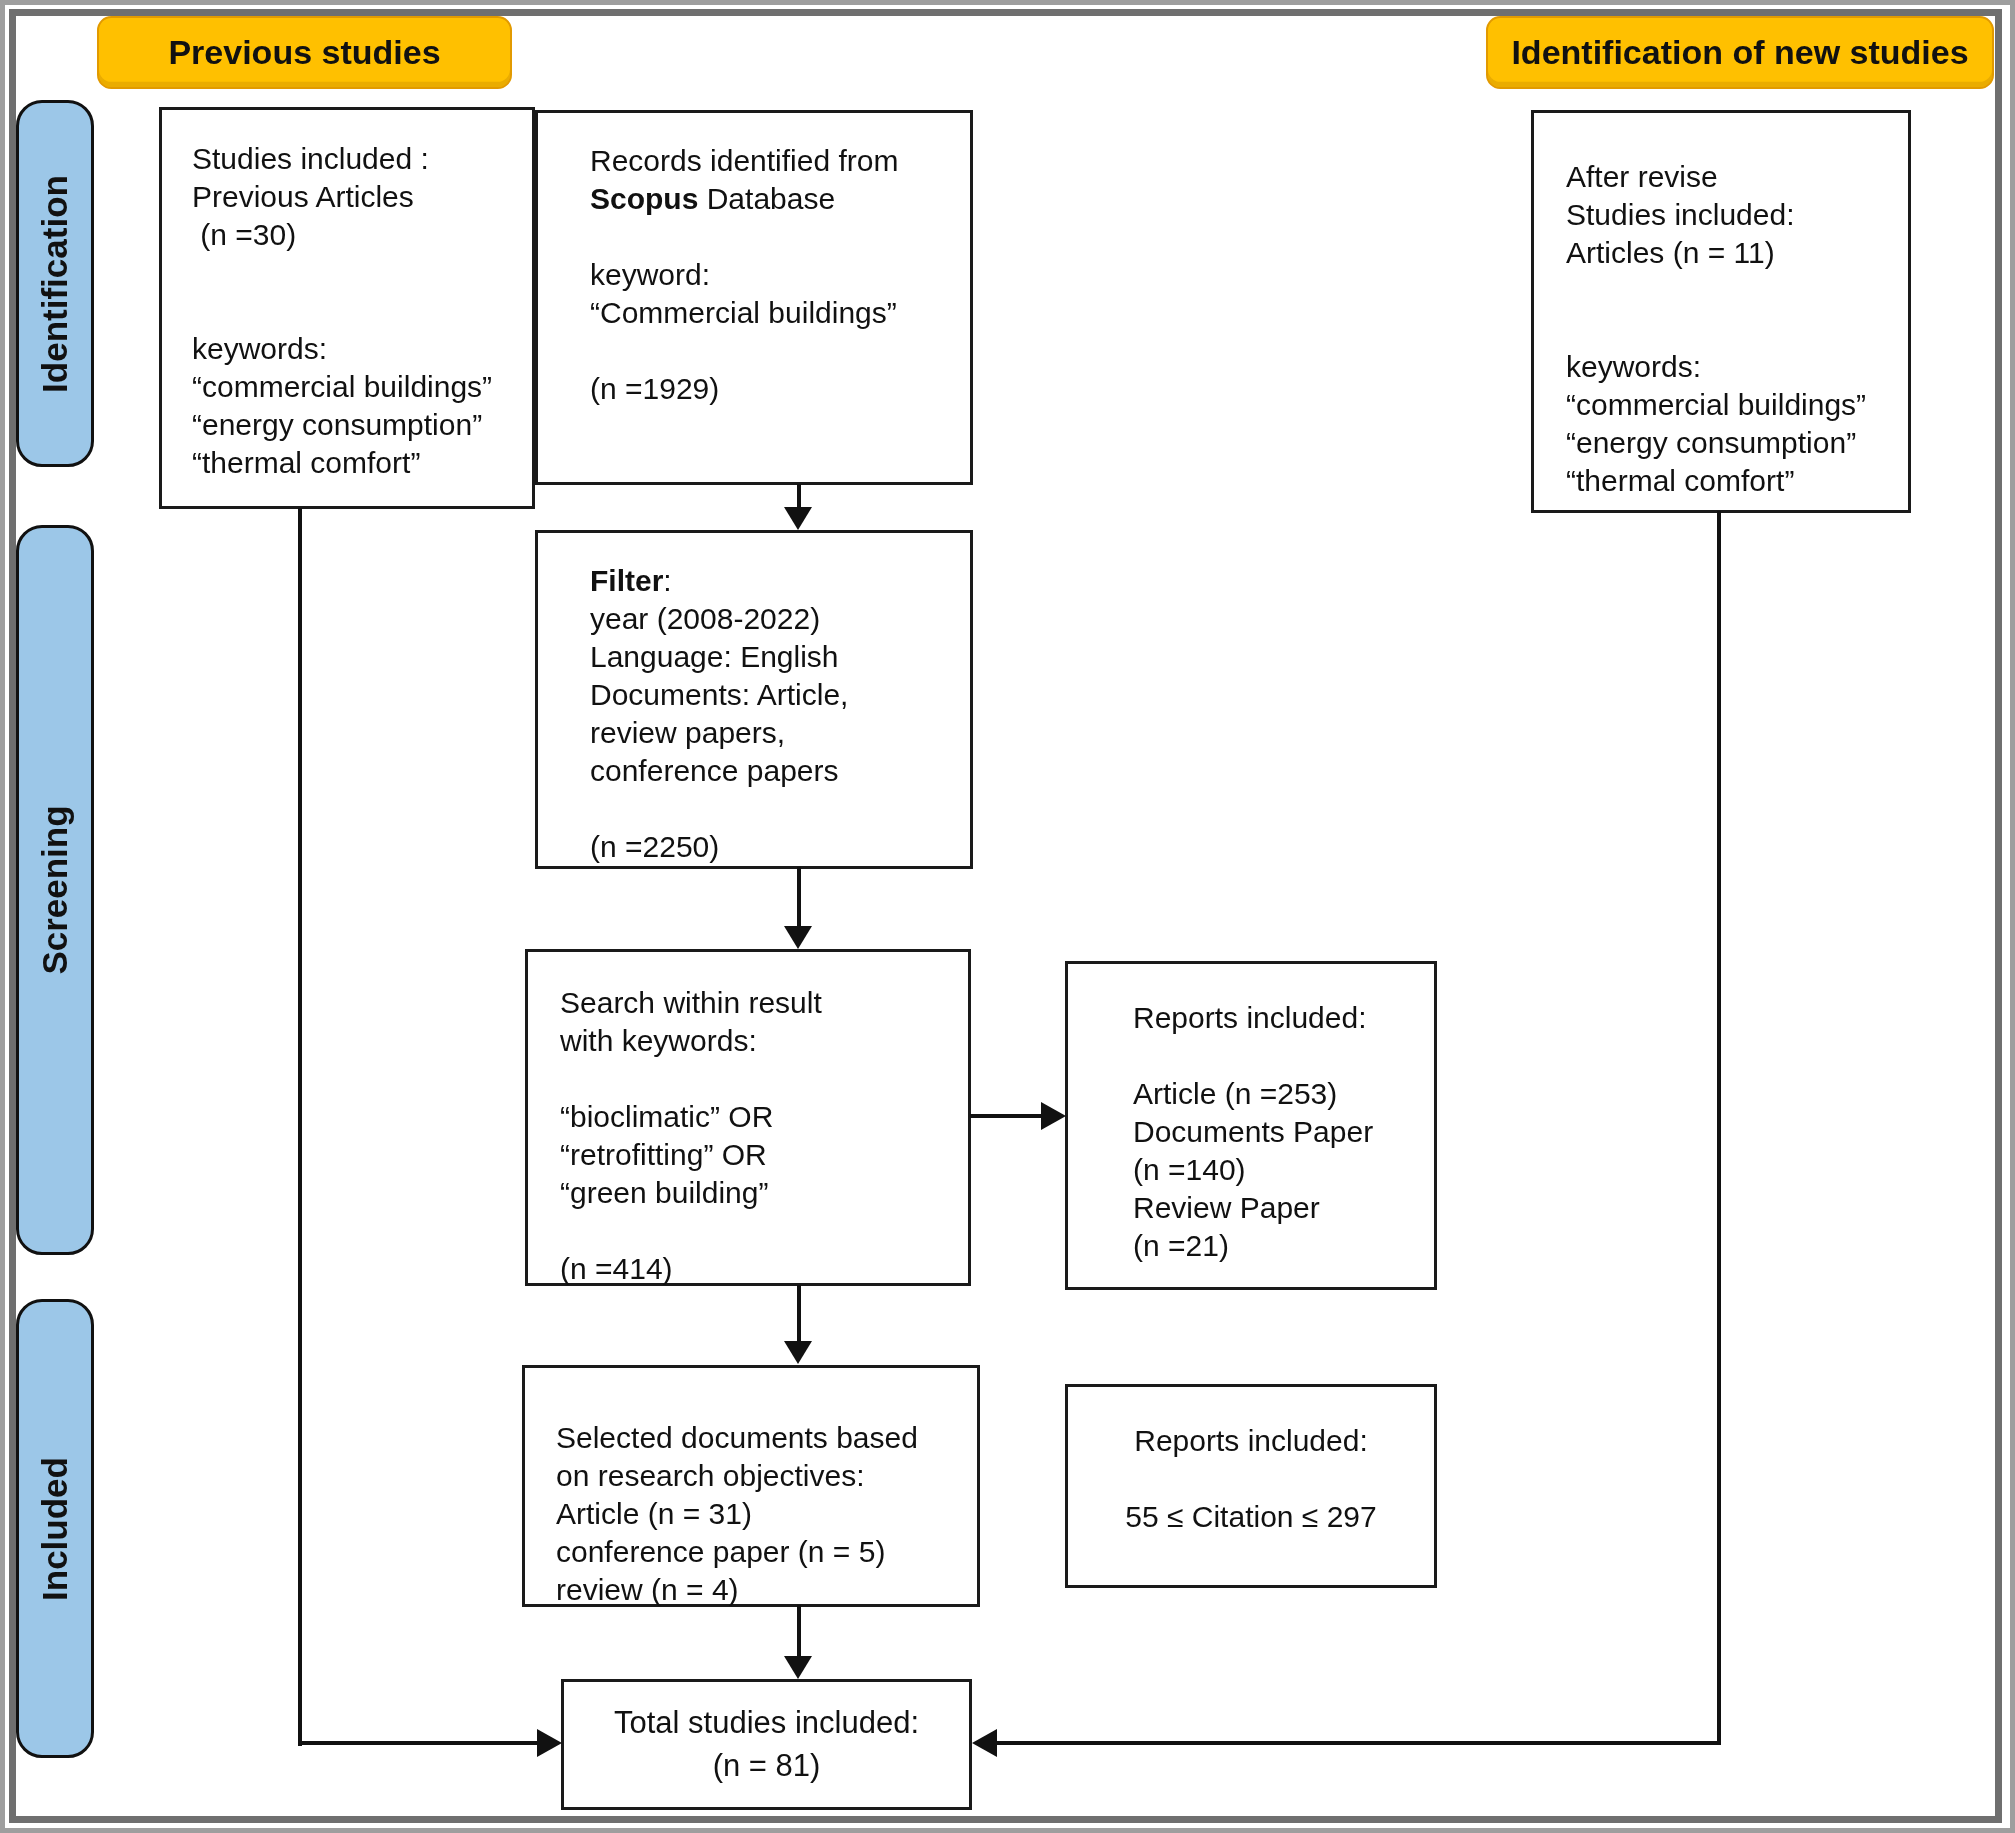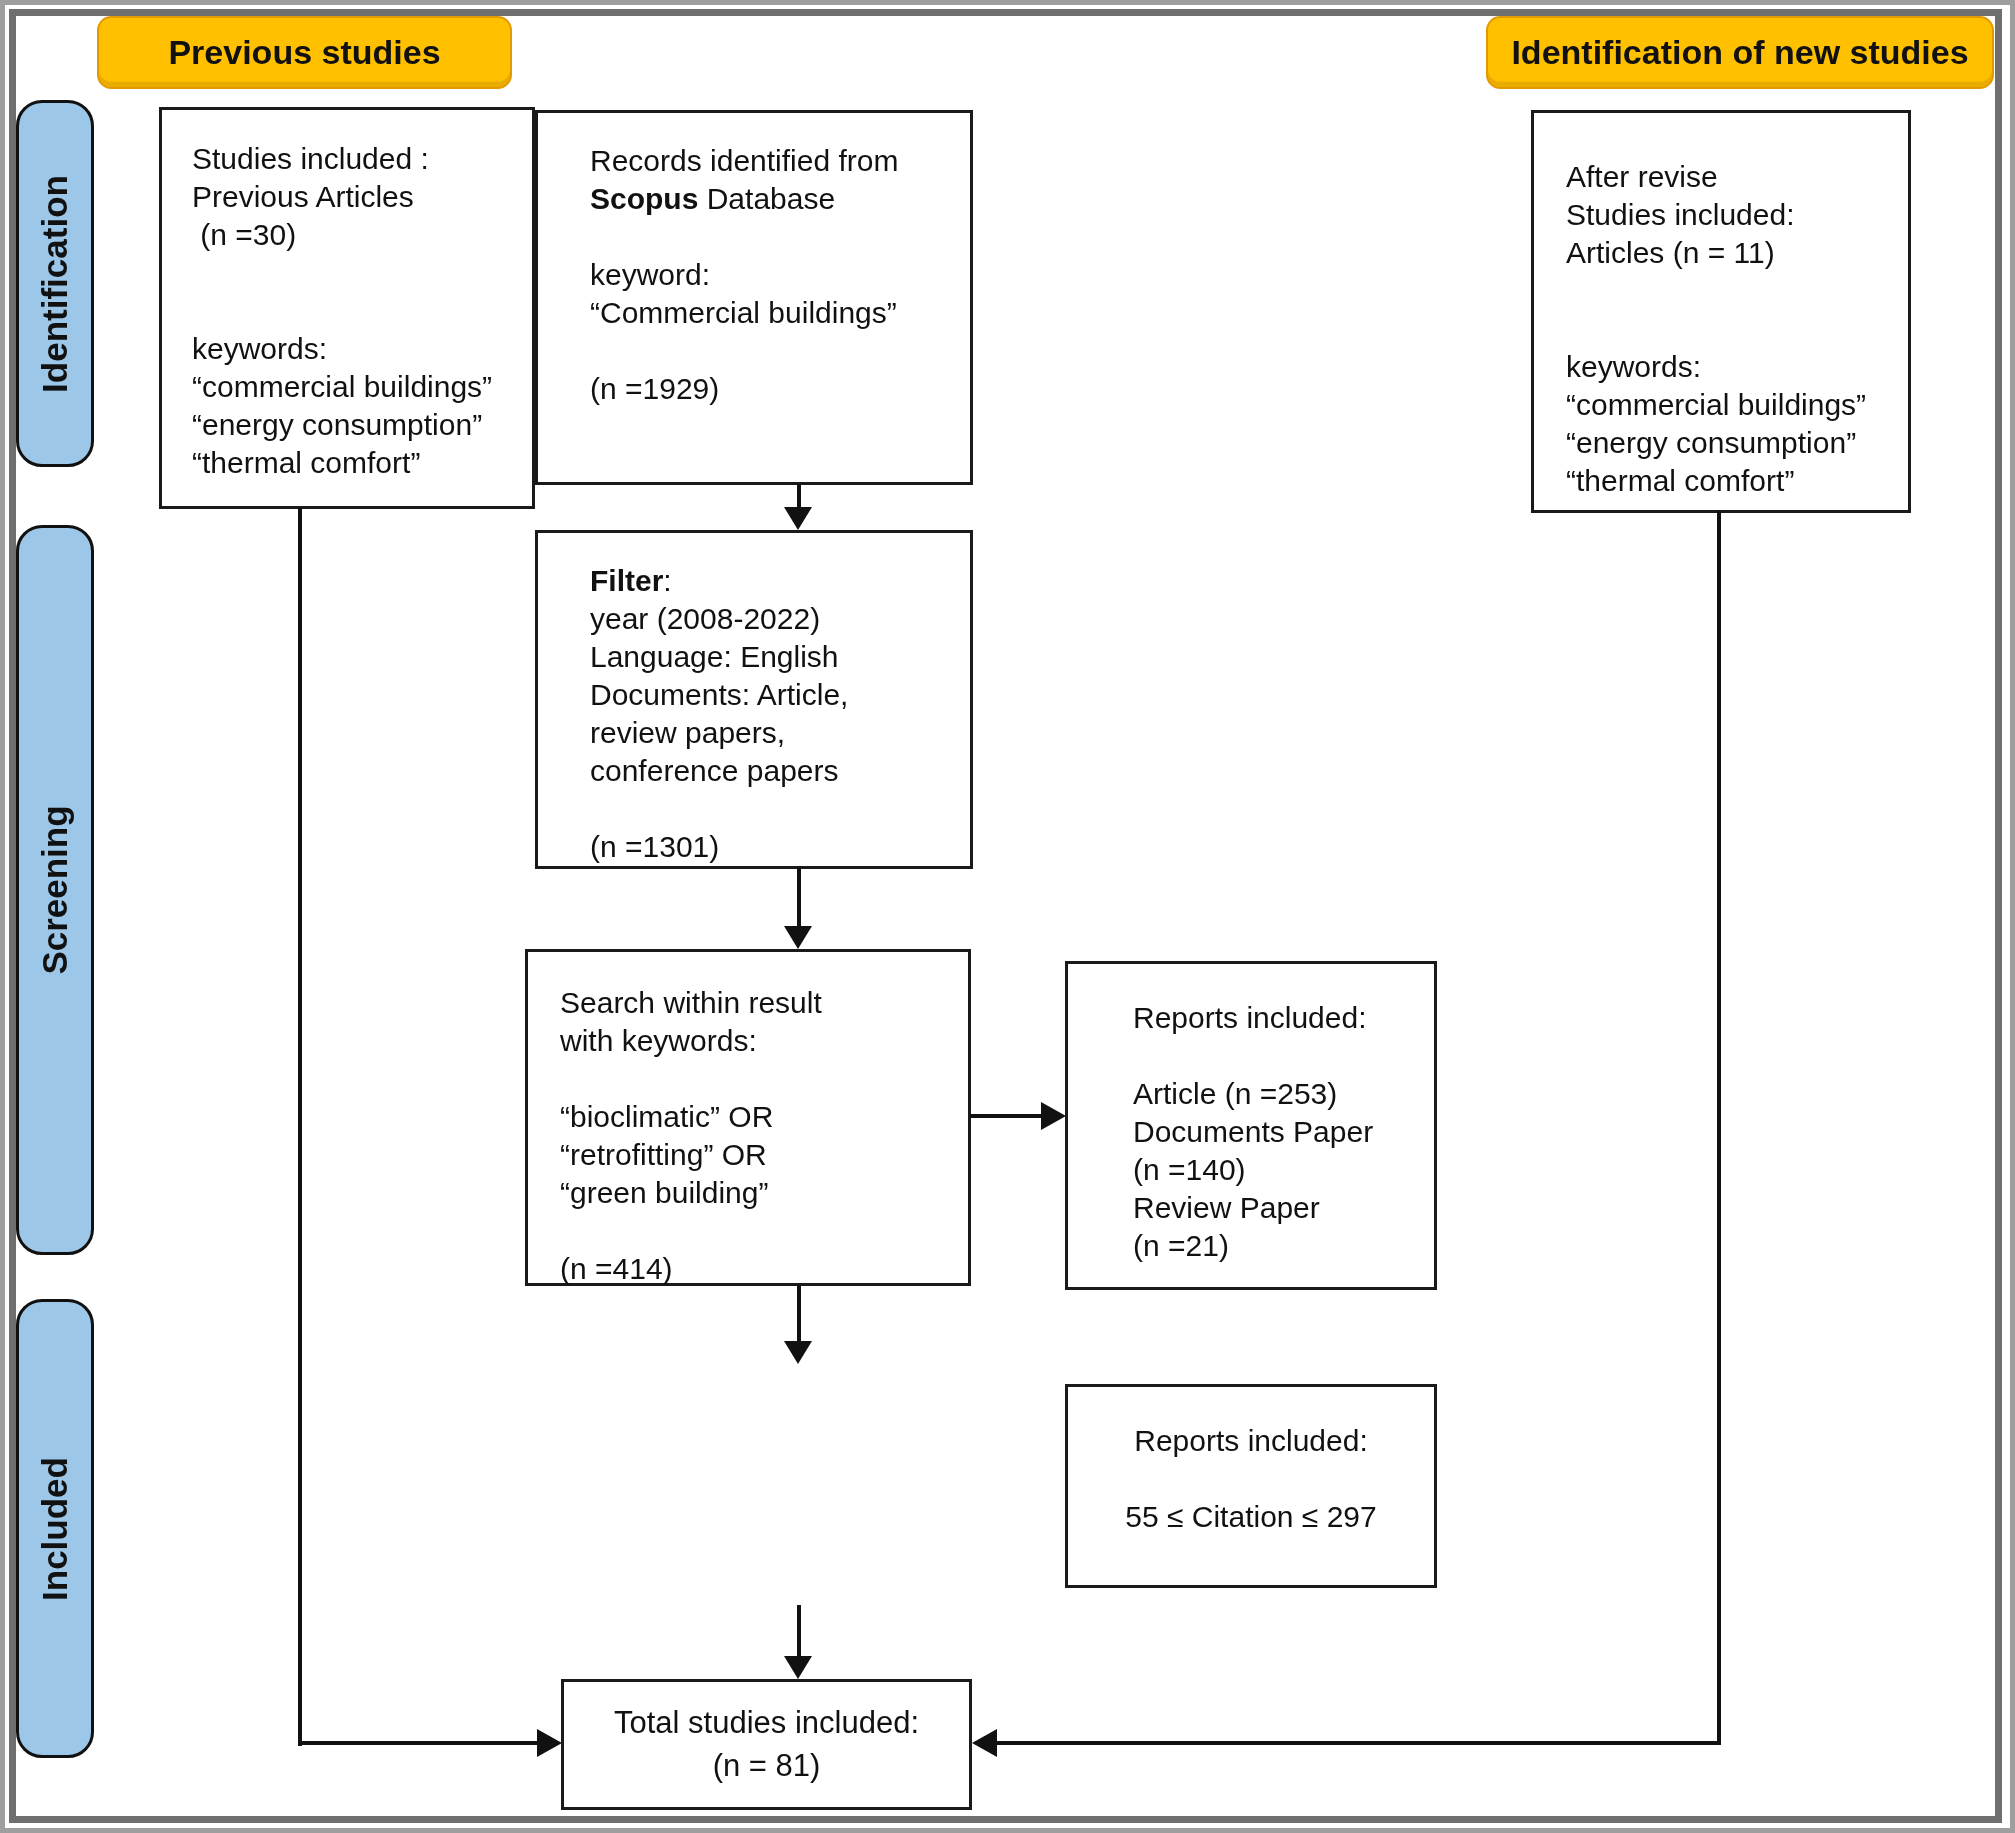--- a/index.html
+++ b/index.html
@@ -109,21 +109,21 @@
 
   <div class="wbox" style="left:535px;top:530px;width:438px;height:339px;">
     <div class="box-text" style="padding:28.5px 23px 0 52px;">
         <div class="tline"><span></span><span style="font-weight: bold;">Filter</span><span>:</span></div>
         <div class="tline"><span>year (2008-2022)</span></div>
         <div class="tline"><span>Language: English</span></div>
         <div class="tline"><span>Documents: Article,</span></div>
         <div class="tline"><span>review papers,</span></div>
         <div class="tline"><span>conference papers</span></div>
         <div class="tline">&nbsp;</div>
-        <div class="tline"><span>(n =1301)</span></div>
+        <div class="tline"><span>(n =2250)</span></div>
       </div>
   </div>
 
   <div class="wbox" style="left:525px;top:949px;width:446px;height:337px;">
     <div class="box-text" style="padding:32px 23px 0 32px;">
         <div class="tline"><span>Search within result</span></div>
         <div class="tline"><span>with keywords:</span></div>
         <div class="tline">&nbsp;</div>
         <div class="tline"><span>“bioclimatic” OR</span></div>
         <div class="tline"><span>“retrofitting” OR</span></div>
@@ -138,20 +138,29 @@
         <div class="tline"><span>Reports included:</span></div>
         <div class="tline">&nbsp;</div>
         <div class="tline"><span>Article (n =253)</span></div>
         <div class="tline"><span>Documents Paper</span></div>
         <div class="tline"><span>(n =140)</span></div>
         <div class="tline"><span>Review Paper</span></div>
         <div class="tline"><span>(n =21)</span></div>
       </div>
   </div>
 
+  <div class="wbox" style="left:522px;top:1365px;width:458px;height:242px;">
+    <div class="box-text" style="padding:51px 15.6px 0 31px;">
+        <div class="tline"><span>Selected documents based</span></div>
+        <div class="tline"><span>on research objectives:</span></div>
+        <div class="tline"><span>Article (n = 31)</span></div>
+        <div class="tline"><span>conference paper (n = 5)</span></div>
+        <div class="tline"><span>review (n = 4)</span></div>
+      </div>
+  </div>
 
   <div class="wbox" style="left:1065px;top:1384px;width:372px;height:204px;">
     <div class="box-text center-text" style="padding:35px 6.5px 0 6.5px;">
         <div class="tline"><span>Reports included:</span></div>
         <div class="tline">&nbsp;</div>
         <div class="tline"><span>55 ≤ Citation ≤ 297</span></div>
       </div>
   </div>
 
   <div class="wbox" style="left:561px;top:1679px;width:411px;height:131px;">

